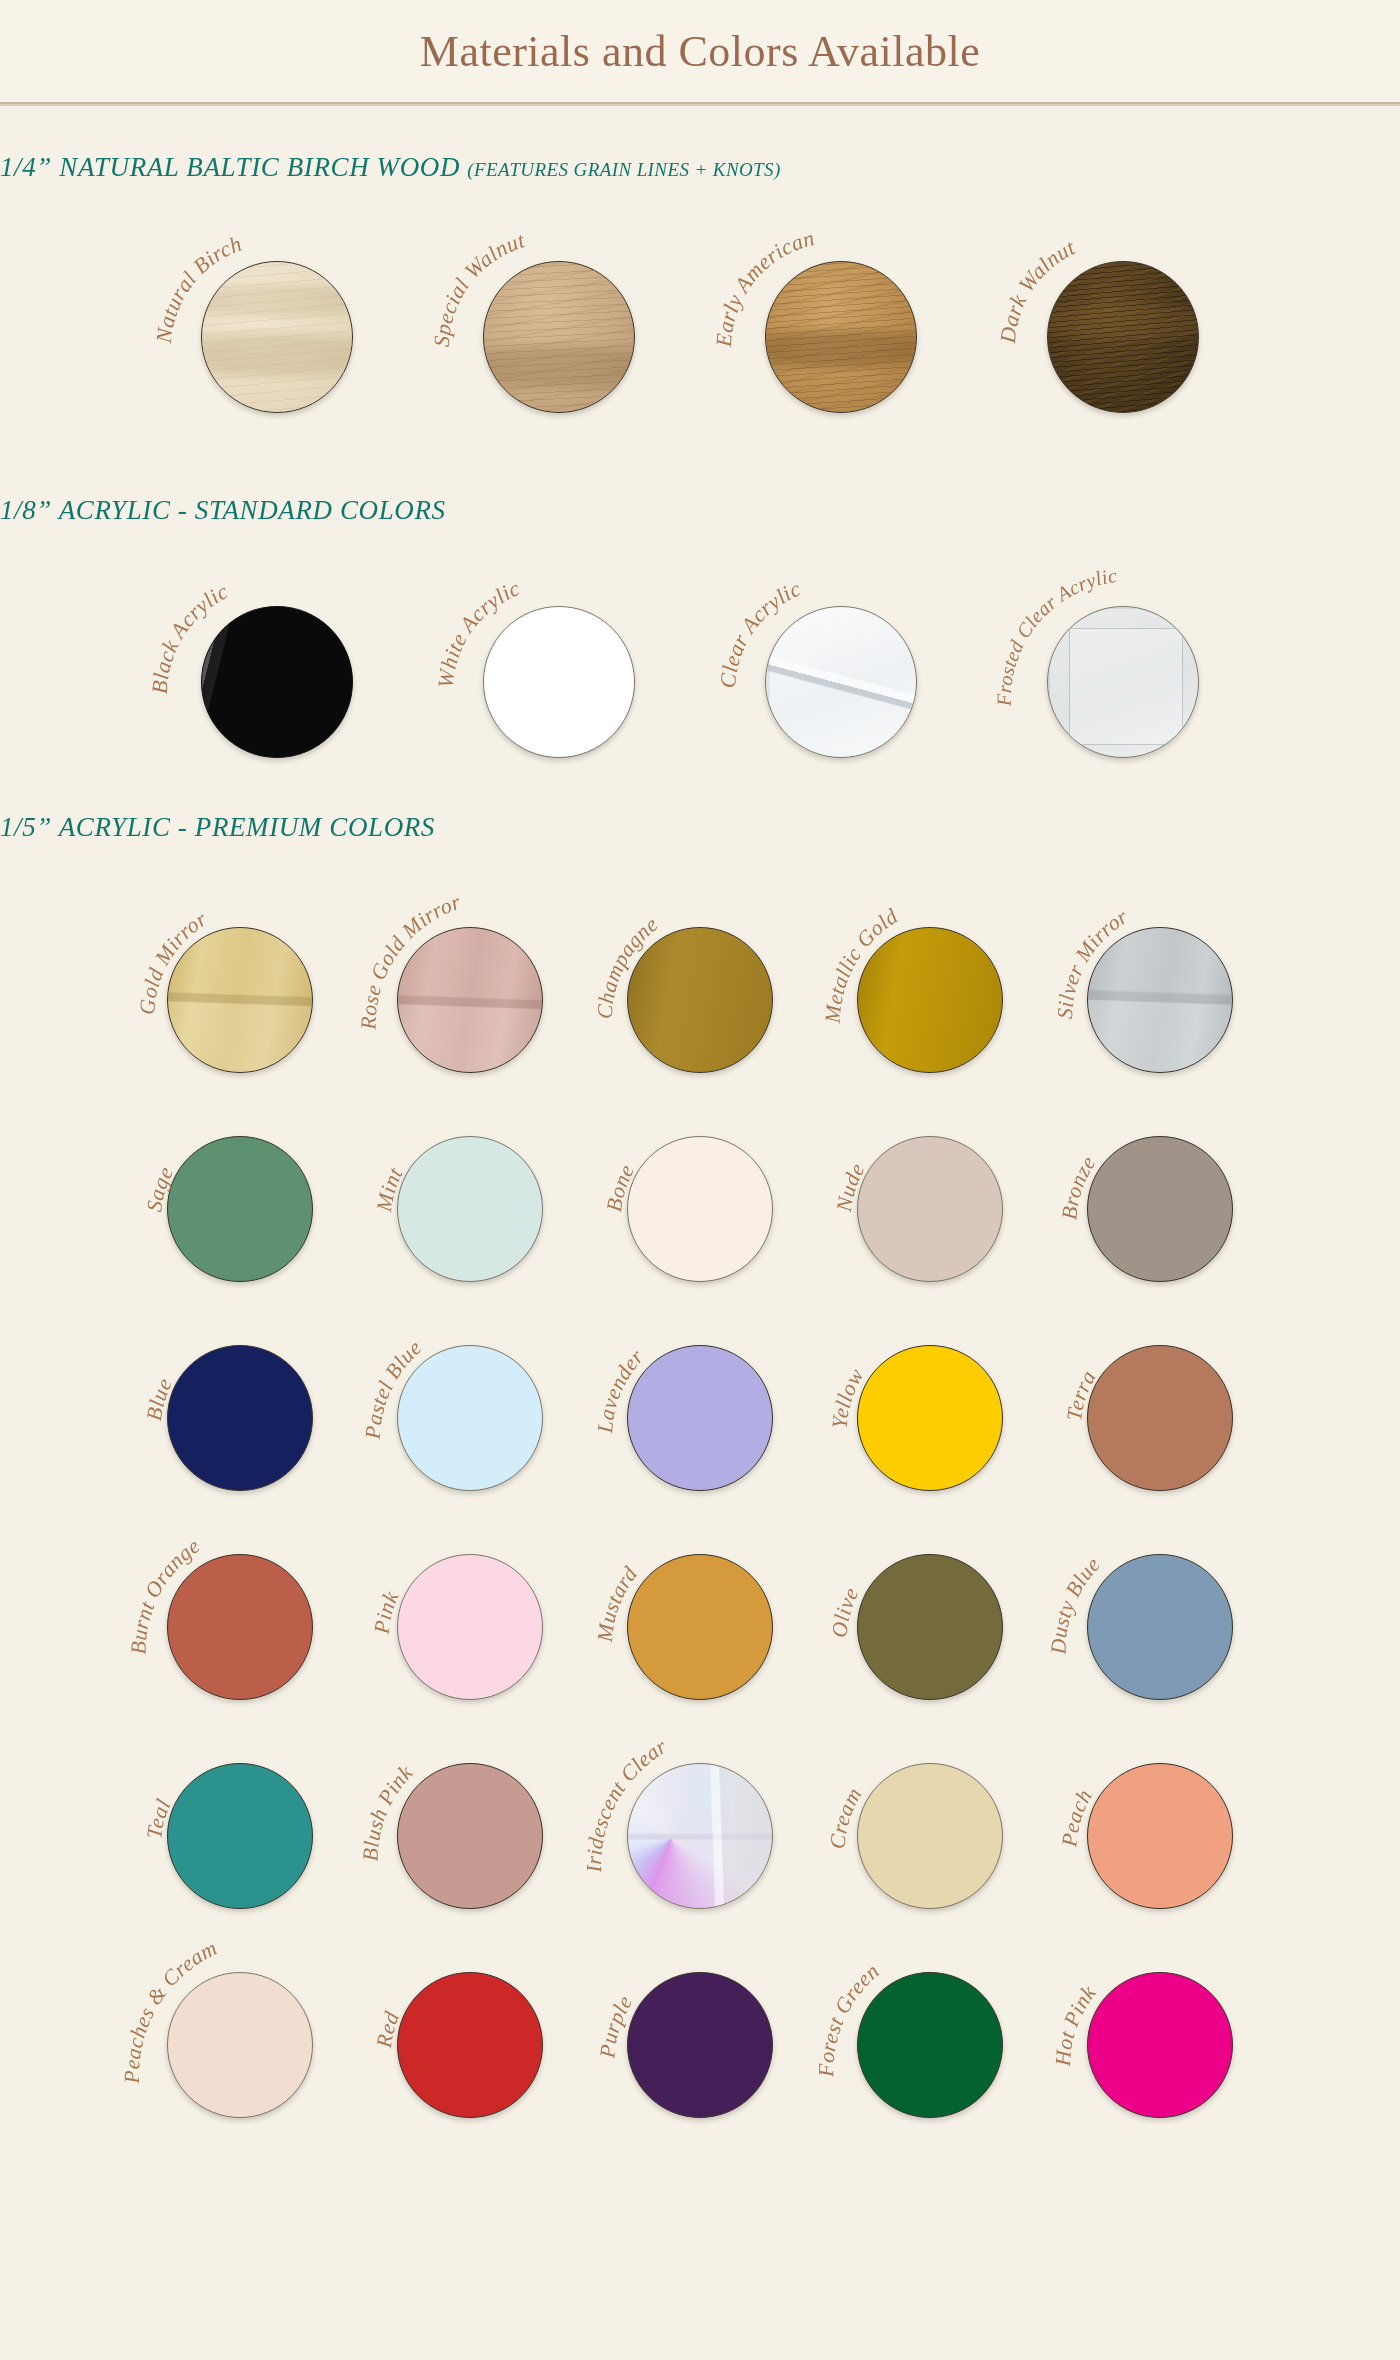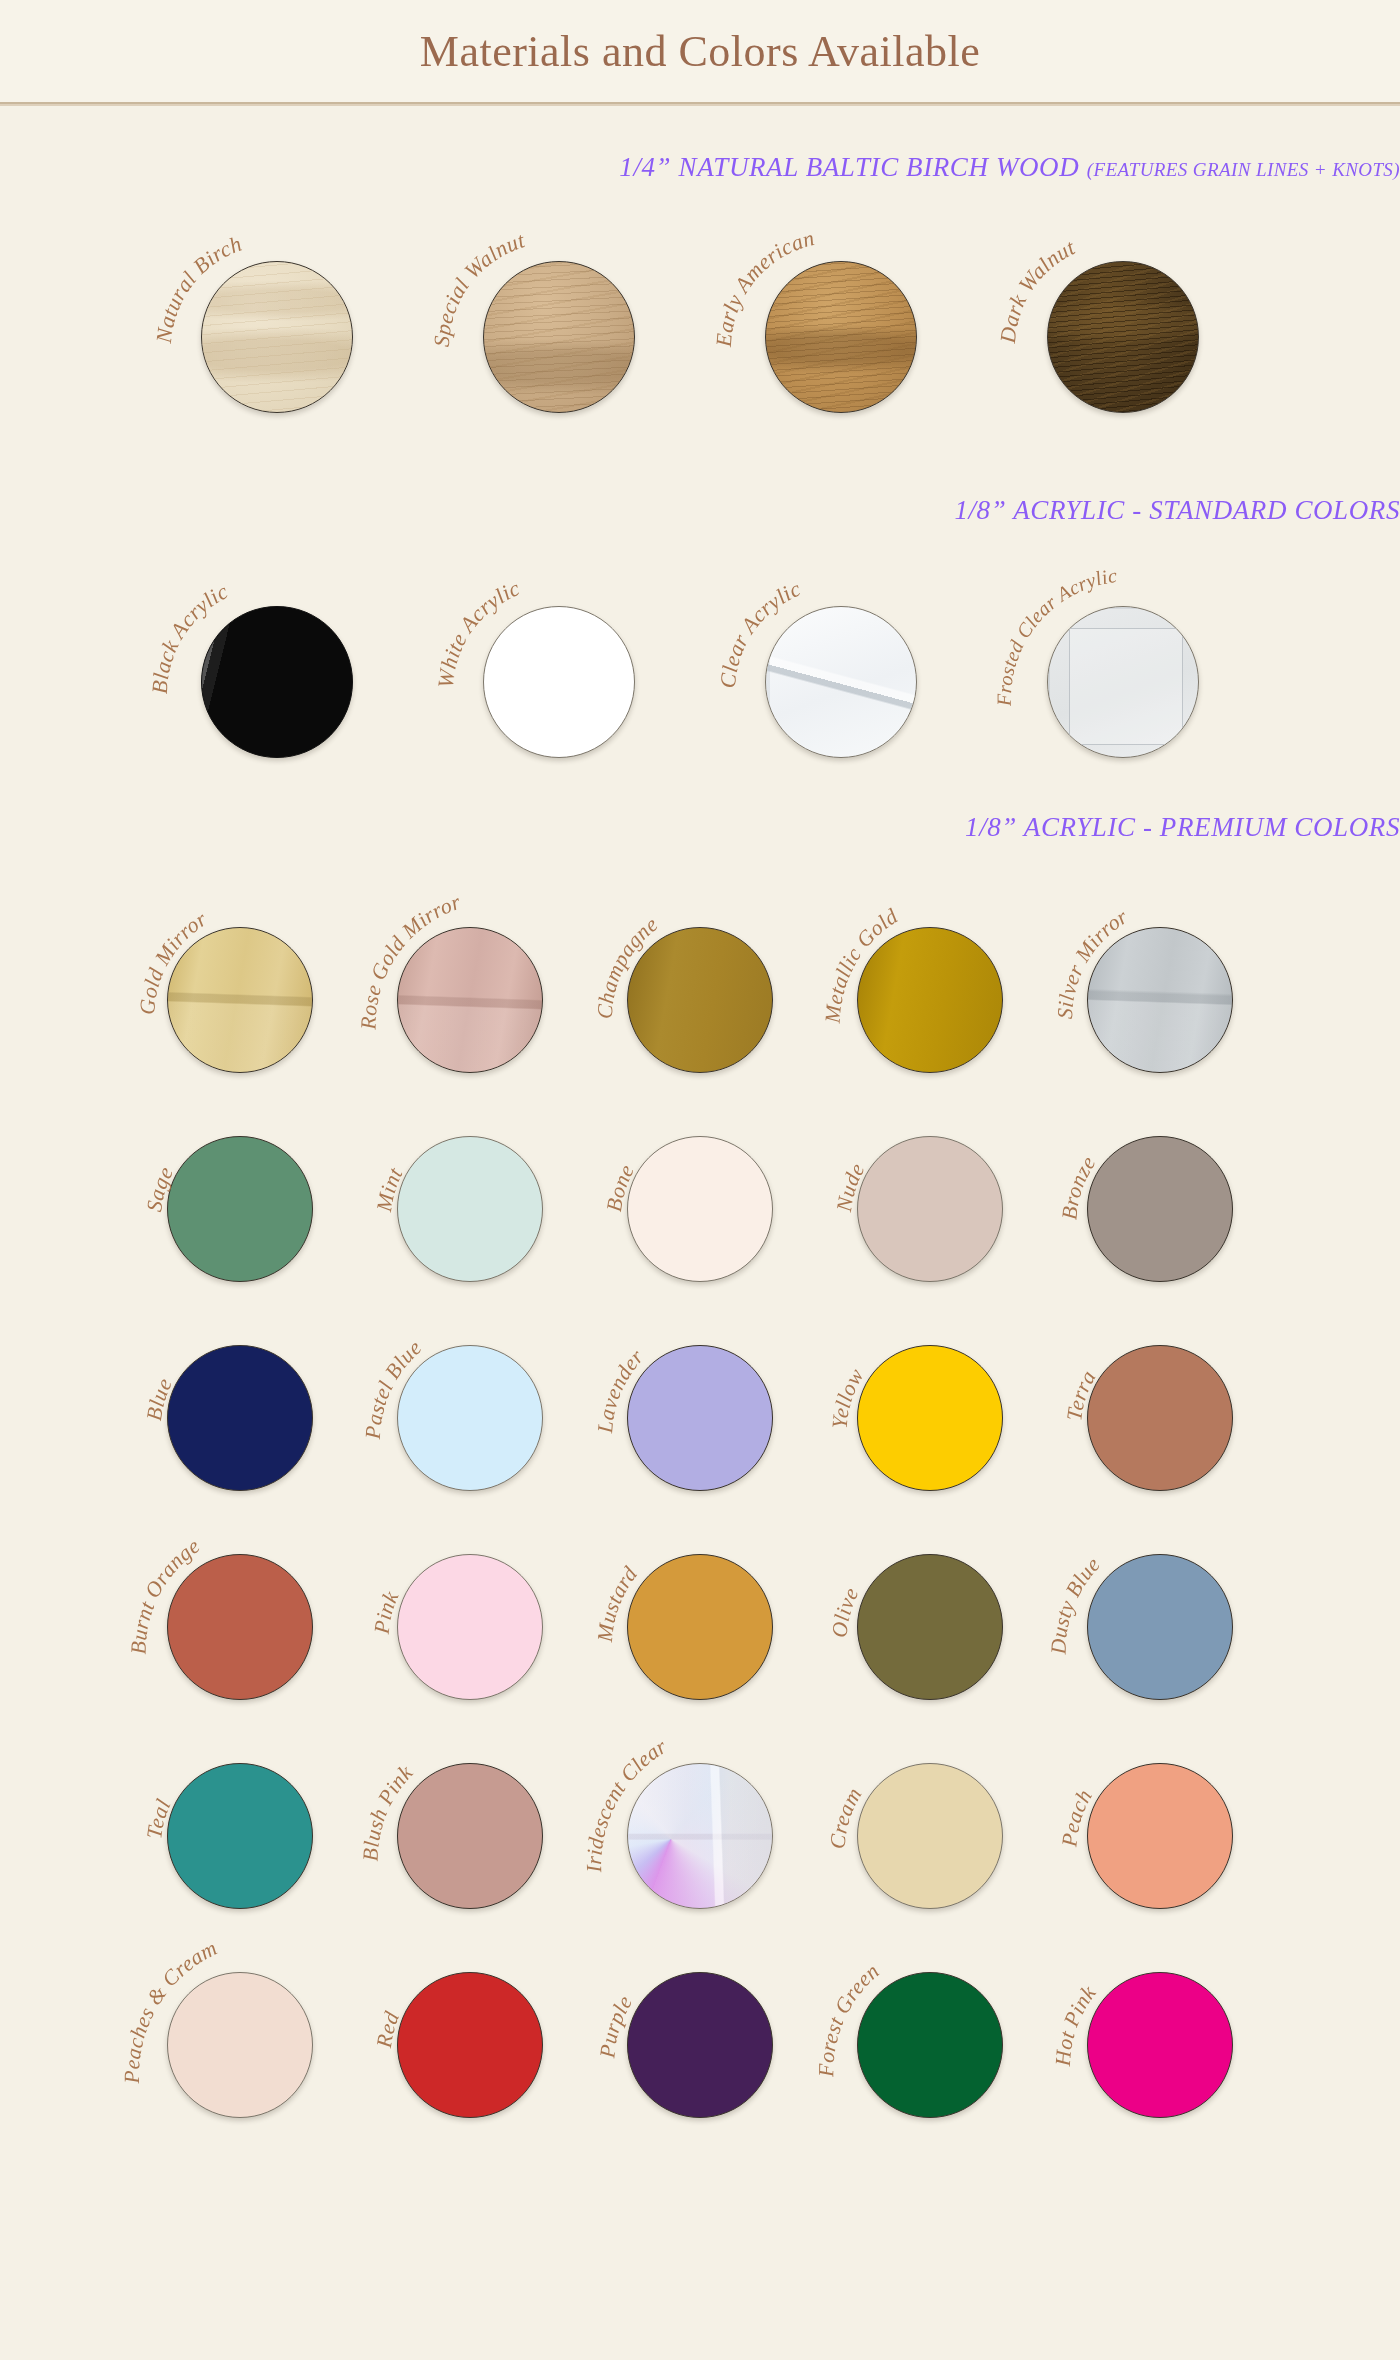--- a/index.html
+++ b/index.html
@@ -34,22 +34,22 @@
   .page-title {
     font-family: "Liberation Serif", serif;
     font-size: 44px;
     color: #9b6a4f;
     letter-spacing: 0.5px;
     font-weight: 400;
   }
 
   
   .section-heading {
-    text-align: right;
-    color: #8b5cf6;
+    text-align: left;
+    color: #0f766e;
     font-family: "Liberation Serif", serif;
     font-style: italic;
     font-size: 27px;
     letter-spacing: 0.6px;
     font-weight: 400;
     white-space: nowrap;
   }
   .section-heading .sub {
     font-size: 19px;
     letter-spacing: 0.4px;
@@ -238,21 +238,21 @@
       <svg class="curve-label small" viewBox="0 0 224 200">
         <path id="arcB4" d="M 0,142 A 118,118 0 0 1 130,18" fill="none"></path>
         <text><textPath href="#arcB4" startOffset="0%">Frosted Clear Acrylic</textPath></text>
       </svg>
     </div>
 
   </div>
 </div>
 
 <div style="margin-top:48px">
-  <div class="section-heading">1/8” ACRYLIC - PREMIUM COLORS</div>
+  <div class="section-heading">1/5” ACRYLIC - PREMIUM COLORS</div>
 
   <div class="row row-premium" style="margin-top:44px">
 
     <div class="swatch swatch-premium">
       <div class="disc" style="background: linear-gradient(100deg, #cdb46a 0%, #e4d296 22%, #ddc887 48%, #e3d096 70%, #cdb268 100%); overflow:hidden;">
         <div class="gloss" style="background: linear-gradient(182deg, rgba(255,255,255,0.0) 0 46%, rgba(120,98,45,0.22) 47% 52%, rgba(255,255,255,0.10) 53% 100%);"></div>
       </div>
       <svg class="curve-label small" viewBox="0 0 190 185">
         <path id="arcP11" d="M 0,120 A 100,100 0 0 1 104,20" fill="none"></path>
         <text><textPath href="#arcP11" startOffset="1%">Gold Mirror</textPath></text>

